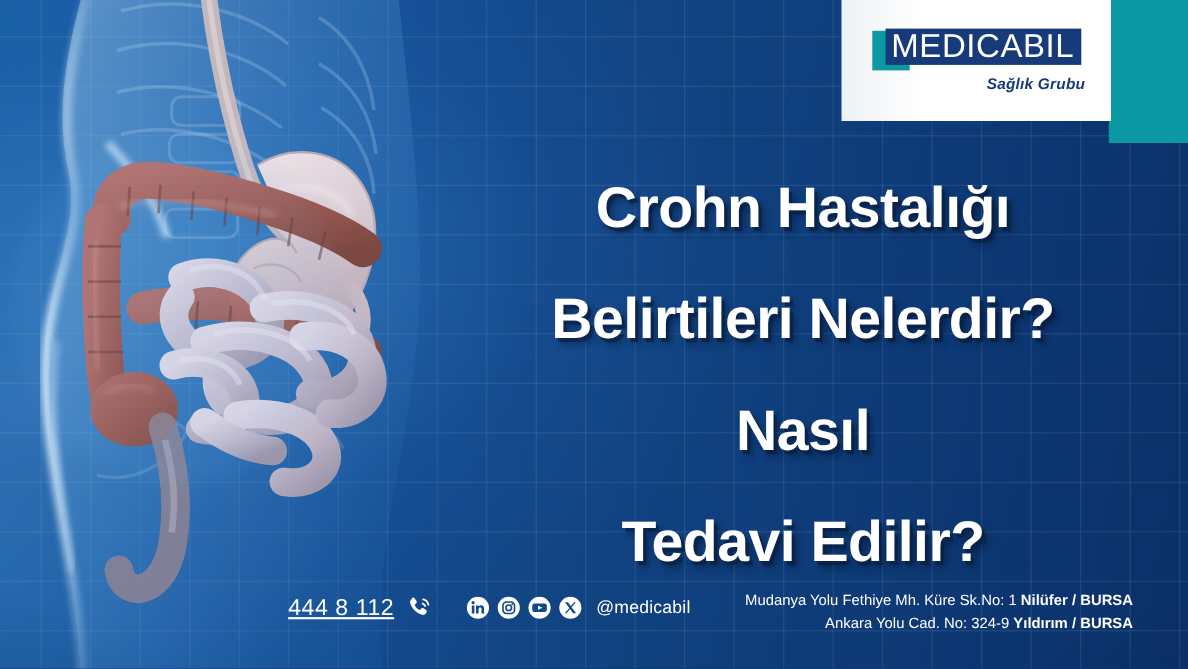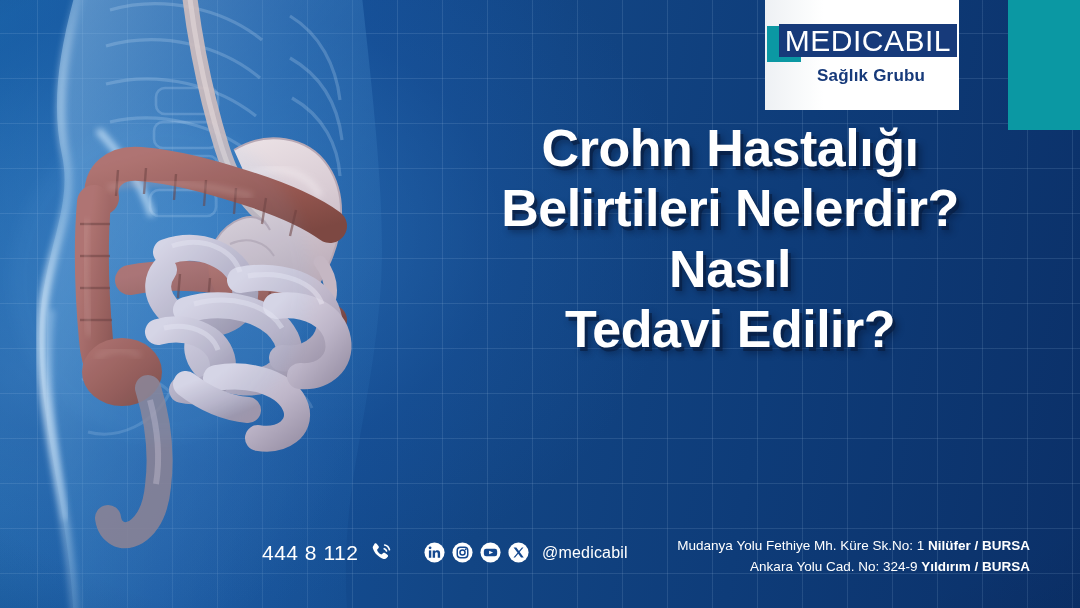--- a/index.html
+++ b/index.html
@@ -41,73 +41,74 @@
   .art svg { width:100%; height:100%; display:block; }
 
   
   .teal-block {
     position:absolute; right:0; top:0;
     width:72px; height:130px;
     background:#0b98a3;
   }
   .logo-panel {
     position:absolute; left:765px; top:0;
-    width:194px; height:110px;
+    width:245px; height:110px;
     background:linear-gradient(to right,#eef1f4 0%,#ffffff 30%,#ffffff 100%);
     display:flex; flex-direction:column;
     align-items:center; justify-content:center;
   }
   .logo-mark { position:relative; width:210px; height:40px; }
   .logo-sq {
     position:absolute; left:10px; top:2px;
     width:34px; height:36px; background:#0b98a3;
   }
   .logo-bar {
     position:absolute; left:22px; top:0;
     width:178px; height:33px; background:#173a7a;
     display:flex; align-items:center; justify-content:flex-end;
   }
   .logo-word {
     color:#fff; font-size:30px; font-weight:400;
     letter-spacing:.5px; padding-right:6px;
     font-family:"Liberation Sans", sans-serif;
   }
   .logo-sub {
-    color:#173a7a; font-size:17px; font-weight:700;
+    color:#173a7a; font-size:14px; font-weight:700;
     letter-spacing:.2px; margin-top:2px;
-    padding-left:60px; width:210px; text-align:left; padding-right:6px;
+    padding-left:60px; width:210px; text-align:right; padding-right:6px;font-style:italic;
   }
 
   
   .headline {
     position:absolute; left:400px; top:118px;
     width:660px;
     text-align:center;
   }
   .headline .line {
     color:#fff;
     font-weight:700;
     font-size:52px;
     line-height:1.16;
     letter-spacing:-.5px;
     text-shadow:3px 4px 0 rgba(8,28,62,.62), 5px 6px 7px rgba(4,16,40,.45);
     white-space:nowrap;
+    margin-top:41px;
   }
 
   
   .footer {
     position:absolute; left:0; right:0; bottom:26px;
     height:46px;
     display:flex; align-items:center;
   }
   .phone-group {
     position:absolute; left:262px; top:4px;
     display:flex; align-items:center; gap:10px;
   }
-  .phone-num { color:#fff; font-size:21px; font-weight:400; letter-spacing:.5px; }
+  .phone-num { color:#fff; font-size:21px; font-weight:400; letter-spacing:.5px;text-decoration:underline; }
   .phone-icon svg { display:block; }
 
   .social-group {
     position:absolute; left:424px; top:6px;
     display:flex; align-items:center; gap:7px;
   }
   .soc { width:21px; height:21px; display:block; }
   .handle { color:#fff; font-size:16px; margin-left:6px; letter-spacing:.2px; }
 
   .address {

